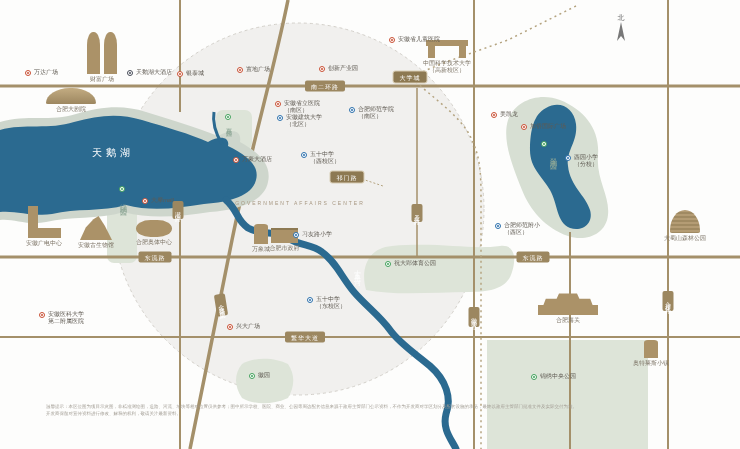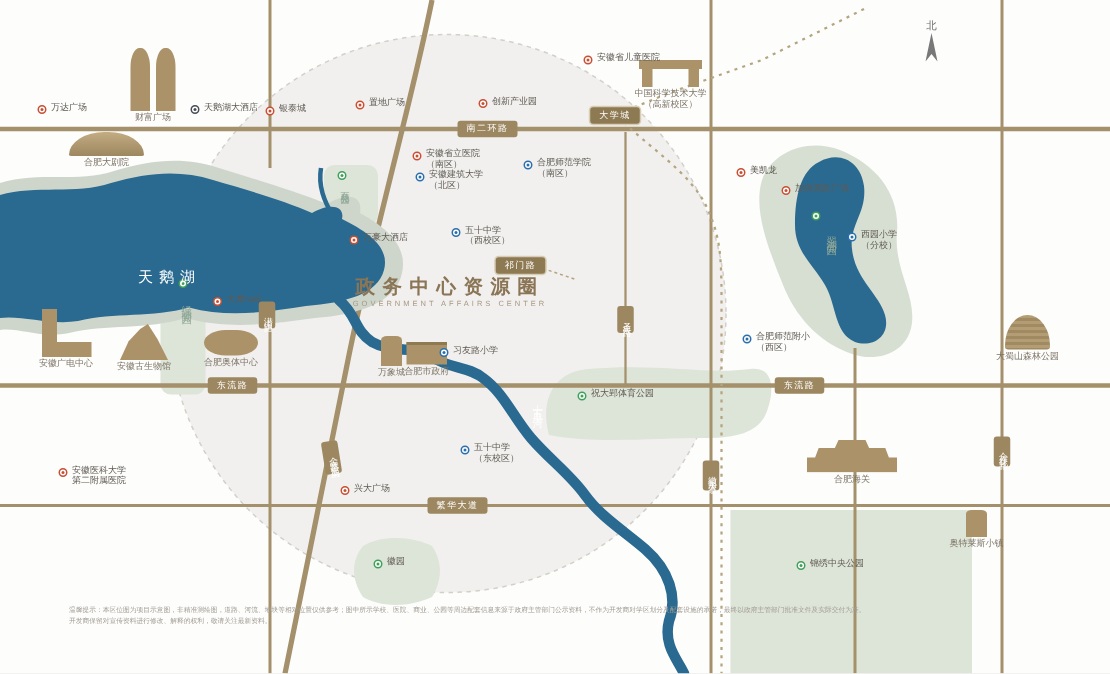--- a/index.html
+++ b/index.html
@@ -15,21 +15,21 @@
   .dot.dark{border:1.5px solid #474c58;}
   .dot.green{border:1.5px solid #3fa05a;}
   .dot i{position:absolute;left:50%;top:50%;width:2px;height:2px;border-radius:50%;
        transform:translate(-50%,-50%);}
   .dot.red i{background:#c94f33;}.dot.blue i{background:#2a6fac;}
   .dot.dark i{background:#474c58;}.dot.green i{background:#3fa05a;}
   .poi-lines{position:absolute;left:6px;top:-4px;white-space:nowrap;
        font-size:6px;line-height:7px;color:#5f5a52;}
   .vtext-green{writing-mode:vertical-rl;color:#8fa897;font-size:7px;letter-spacing:2px;}
   .vtext-white{writing-mode:vertical-rl;color:#ffffff;font-size:7px;letter-spacing:3px;opacity:.95;}
-  .text-white{color:#ffffff;font-size:10px;letter-spacing:4px;margin-top:32px;}
+  .text-white{color:#ffffff;font-size:10px;letter-spacing:4px;}
   
   .badge{position:absolute;z-index:6;transform:translate(-50%,-50%);background:#9c8760;
        color:#fff;font-size:6px;line-height:1;padding:2.5px 6px;border-radius:2px;
        letter-spacing:1px;white-space:nowrap;}
   .badge.vertical{writing-mode:vertical-rl;padding:6px 2.5px;letter-spacing:2px;}
   .badge.station{background:#8d7952;box-shadow:0 0 0 1px #d8cdb4;}
   
   .bld{position:absolute;z-index:4;}
   .bld .shape{position:absolute;left:0;top:0;right:0;bottom:0;}
   .sh-twin span{position:absolute;top:0;bottom:0;width:42%;background:#ab9268;
@@ -111,21 +111,20 @@
     <path d="M546,108 C560,100 574,108 576,124 C578,142 566,150 568,166 C570,186 586,196 590,210 C594,224 582,232 570,228 C556,222 558,204 550,190 C542,176 530,168 530,150 C530,130 534,114 546,108 Z" fill="#2b6a90"></path>
 
     <g stroke="#b5a480" stroke-width="1.5" fill="none" stroke-dasharray="2 3.5">
       <path d="M576,6 L508,40 L446,62 L412,76"></path>
       <path d="M412,78 C432,98 462,116 472,140 C480,158 481,170 481,200 L481,449"></path>
     </g>
 
     <path d="M362,179 L383,186" stroke="#b5a480" stroke-width="1" stroke-dasharray="2 2" fill="none"></path>
   </svg>
 
-  <div class="circle-title">政务中心资源圈</div>
   <div class="circle-sub">GOVERNMENT AFFAIRS CENTER</div>
 
 
   <div class="compass">
     <div>北</div>
     <svg width="10" height="24" viewBox="0 0 10 24">
       <path d="M5,0 L9,19 L5,14 L1,19 Z" fill="#787878"></path>
     </svg>
   </div>
 

